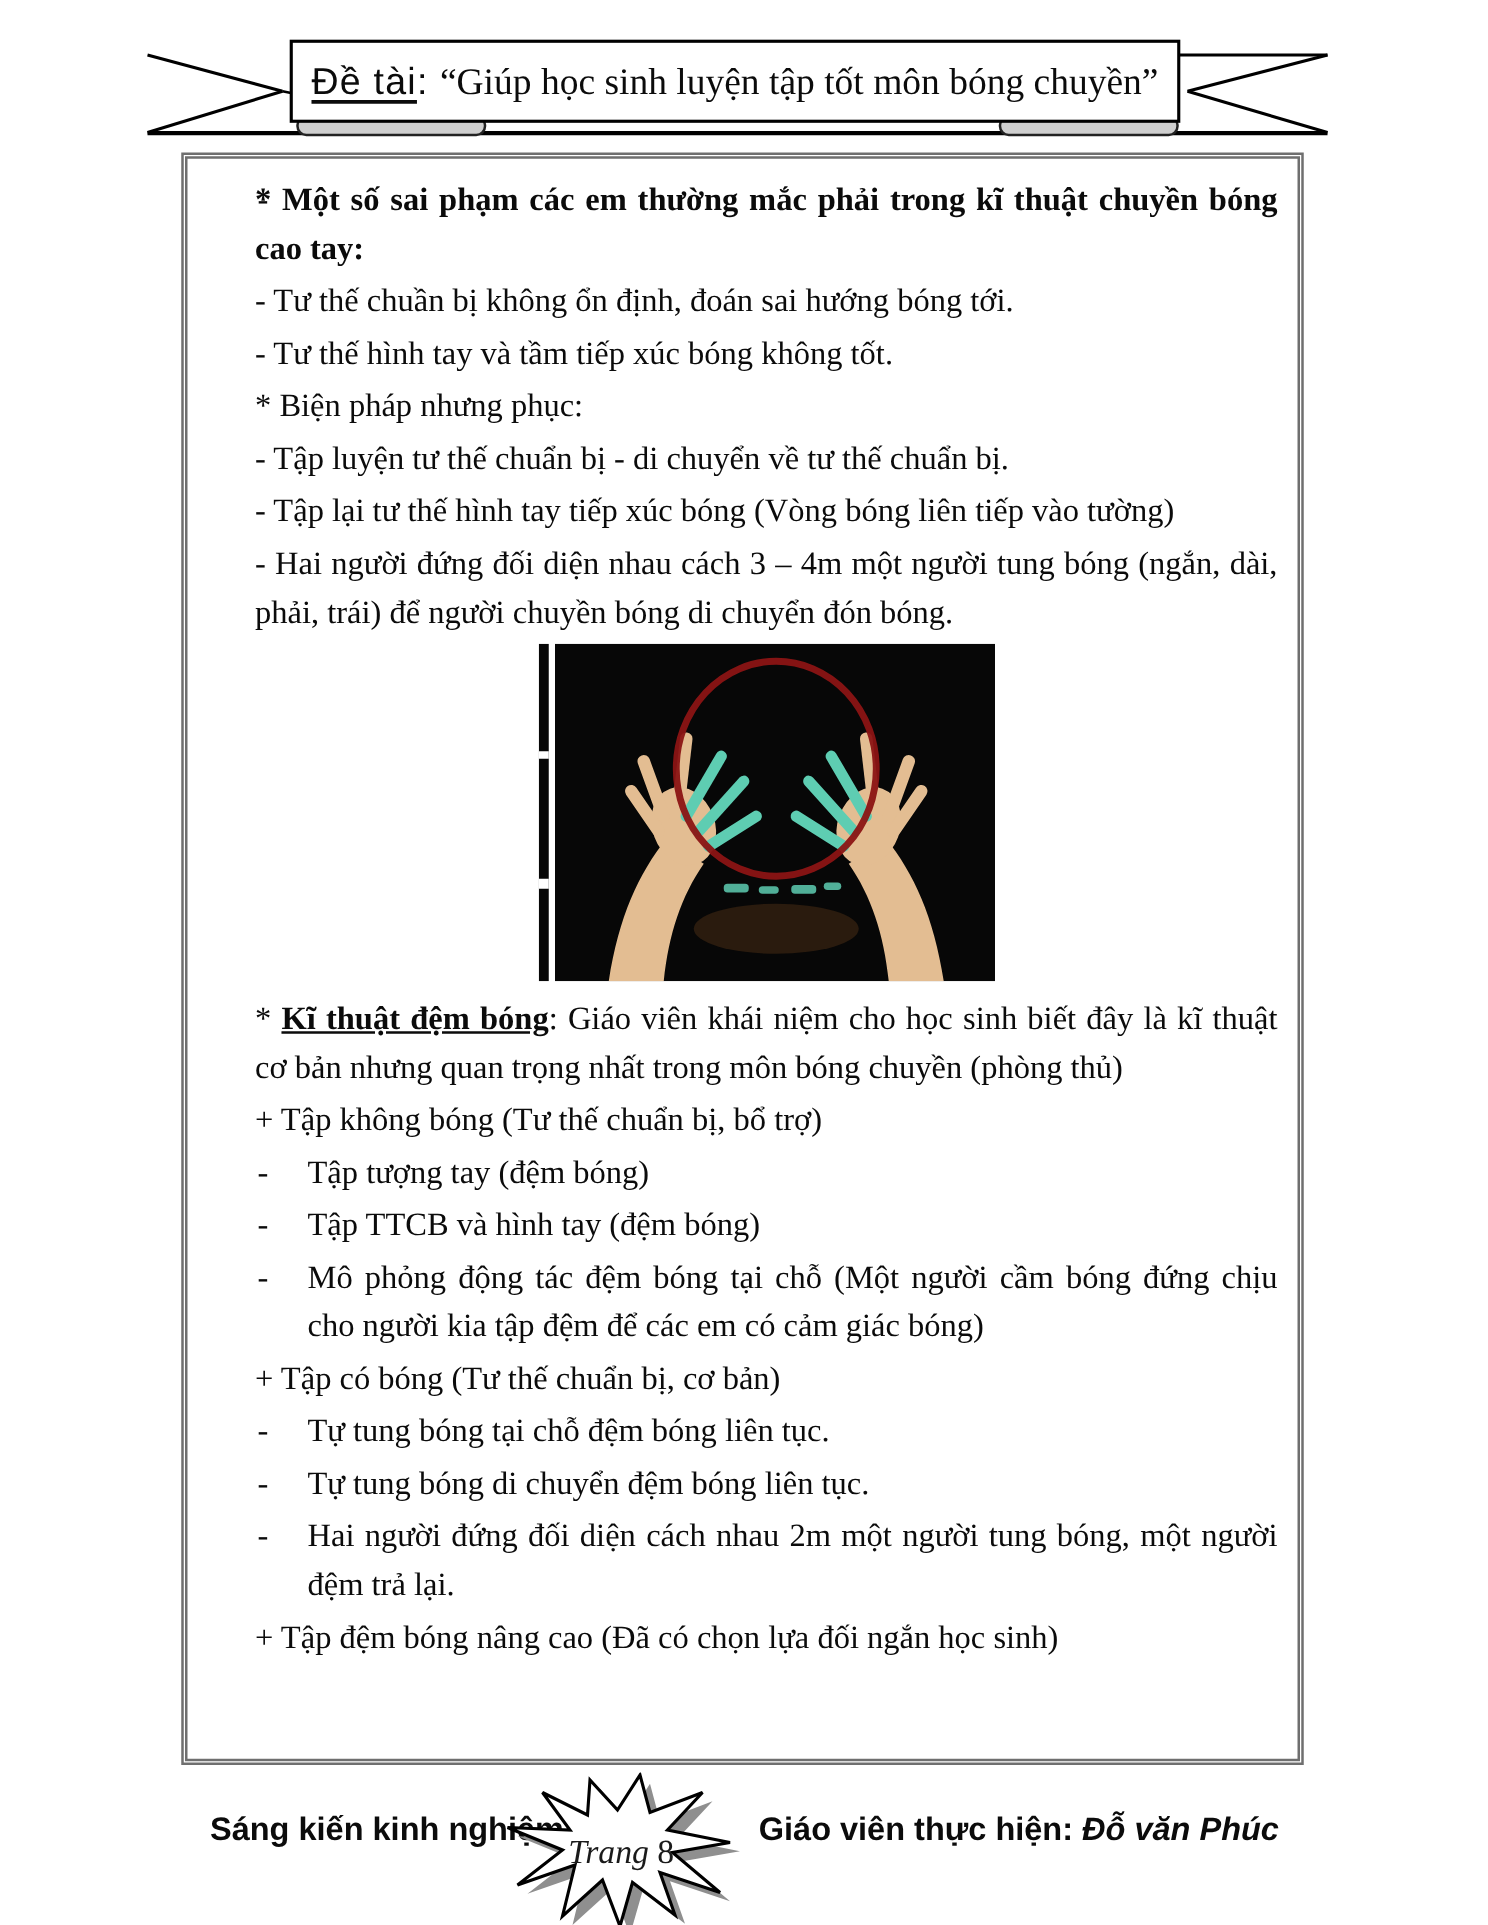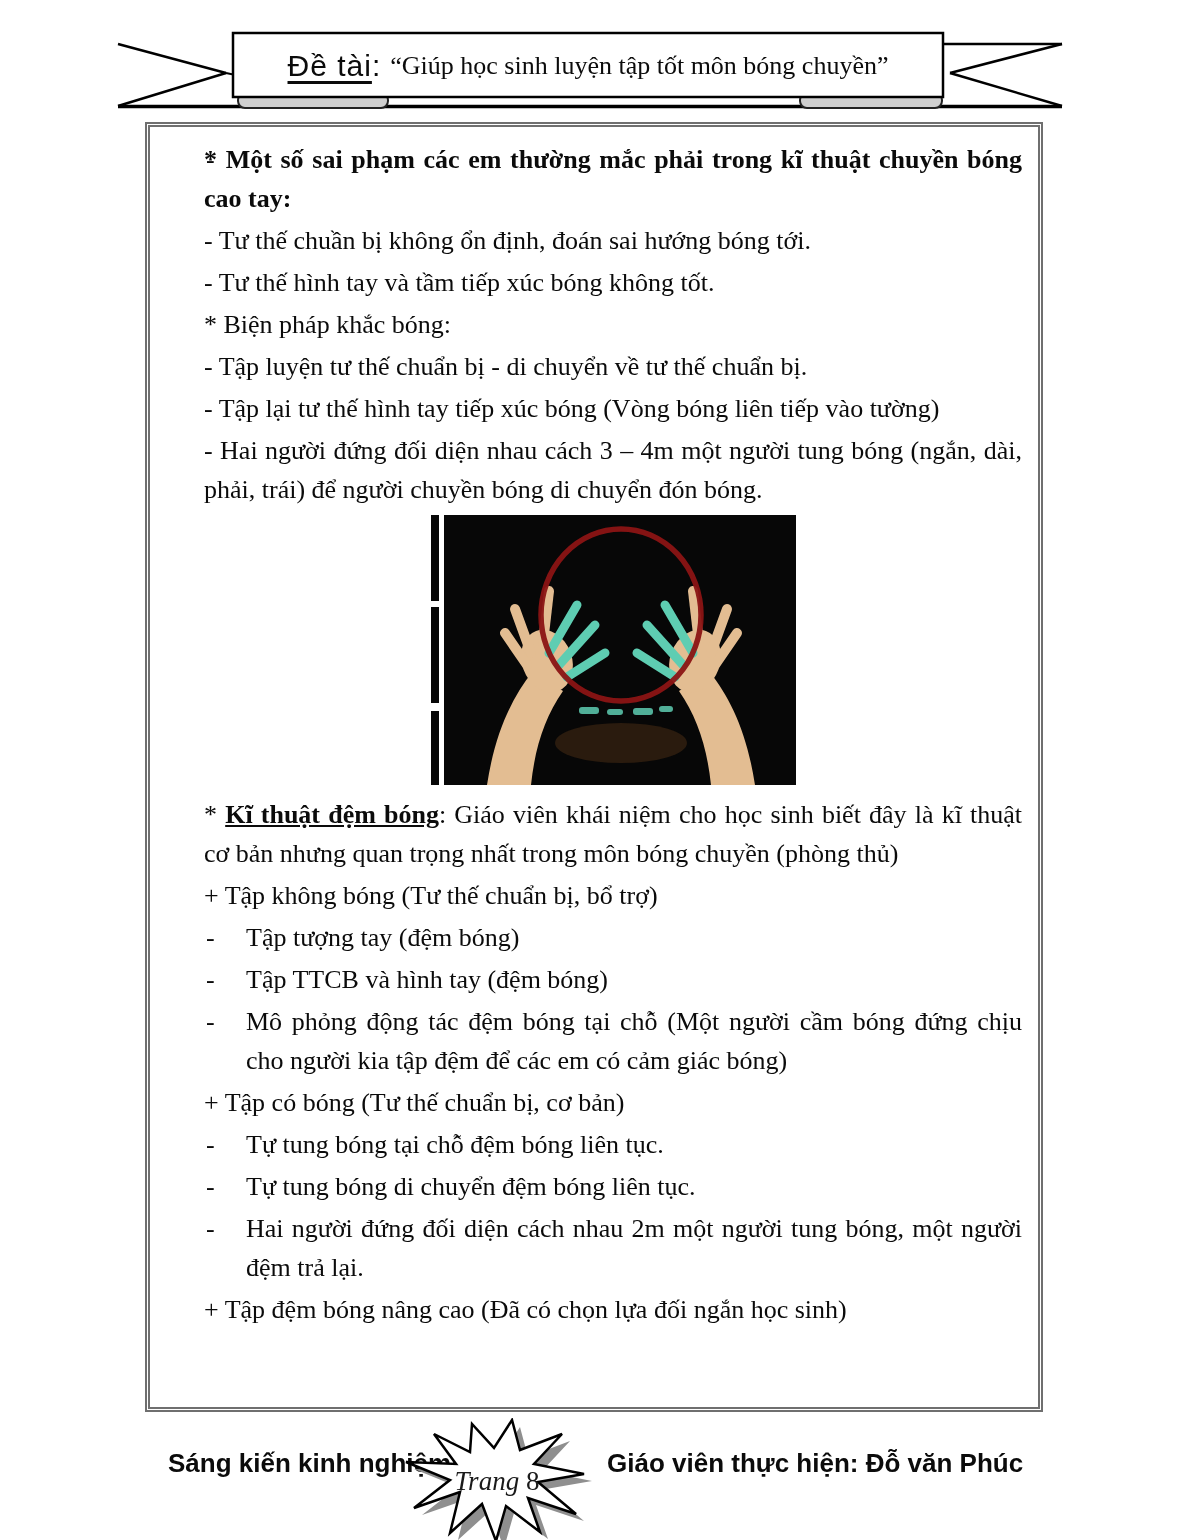--- a/index.html
+++ b/index.html
@@ -21,21 +21,21 @@
   }
   .banner-label{
     font-family:"Liberation Sans","DejaVu Sans",sans-serif;
     font-size:30px;letter-spacing:1px;
     text-decoration:underline;text-underline-offset:5px;
   }
   .banner-colon{
     font-family:"Liberation Sans","DejaVu Sans",sans-serif;
     font-size:30px;margin-right:10px;
   }
-  .banner-quote{font-size:26px;}
+  .banner-quote{font-size:30px;}
   
   .content-box{
     position:absolute;left:145px;top:122px;
     width:898px;height:1290px;
     box-sizing:border-box;
     border:5px double #6f6f6f;
     padding:10px 16px 0 54px;
     overflow:hidden;
     font-size:26px;line-height:39px;
   }
@@ -47,21 +47,21 @@
   .figure-wrap{margin:6px 0 10px;text-align:center;}
   .figure-wrap svg{vertical-align:top;}
   
   .footer-left,.footer-right{
     position:absolute;top:1448px;
     font-family:"Liberation Sans","DejaVu Sans",sans-serif;
     font-weight:bold;font-size:26px;white-space:nowrap;
   }
   .footer-left{left:168px;}
   .footer-right{left:607px;}
-  .footer-right .author{}
+  .footer-right .author{font-style:italic;}
   .star-badge{position:absolute;left:400px;top:1418px;}
   .star-badge text{
     font-family:"Liberation Serif","DejaVu Serif",serif;
     font-size:27px;fill:#1a1a1a;
   }
 </style>
 </head>
 <body>
 
 <div class="page">
@@ -89,21 +89,21 @@
         <span class="banner-quote">“Giúp học sinh luyện tập tốt môn bóng chuyền”</span>
     </div>
   </div>
 
   <div class="content-box">
     <div>
         <div class="para hang"><span class="marker">-</span></div>
         <div class="para flush-bold">* Một số sai phạm các em thường mắc phải trong kĩ thuật chuyền bóng cao tay:</div>
         <div class="para flush">- Tư thế chuần bị không ổn định, đoán sai hướng bóng tới.</div>
         <div class="para flush">- Tư thế hình tay và tầm tiếp xúc bóng không tốt.</div>
-        <div class="para flush">* Biện pháp khắc bóng:</div>
+        <div class="para flush">* Biện pháp nhưng phục:</div>
         <div class="para flush">- Tập luyện tư thế chuẩn bị - di chuyển về tư thế chuẩn bị.</div>
         <div class="para flush">- Tập lại tư thế hình tay tiếp xúc bóng (Vòng bóng liên tiếp vào tường)</div>
         <div class="para flush">- Hai người đứng đối diện nhau cách 3 – 4m một người tung bóng (ngắn, dài, phải, trái) để người chuyền bóng di chuyển đón bóng.</div>
     <div class="figure-wrap">
       <svg width="365" height="270" viewBox="0 0 365 270">
         <rect x="0" y="0" width="8" height="270" fill="#070707"></rect>
         <rect x="0" y="86" width="8" height="6" fill="#ffffff"></rect>
         <rect x="0" y="188" width="8" height="8" fill="#ffffff"></rect>
         <rect x="13" y="0" width="352" height="270" fill="#070707"></rect>
         <ellipse cx="190" cy="228" rx="66" ry="20" fill="#2a1b0e"></ellipse>

